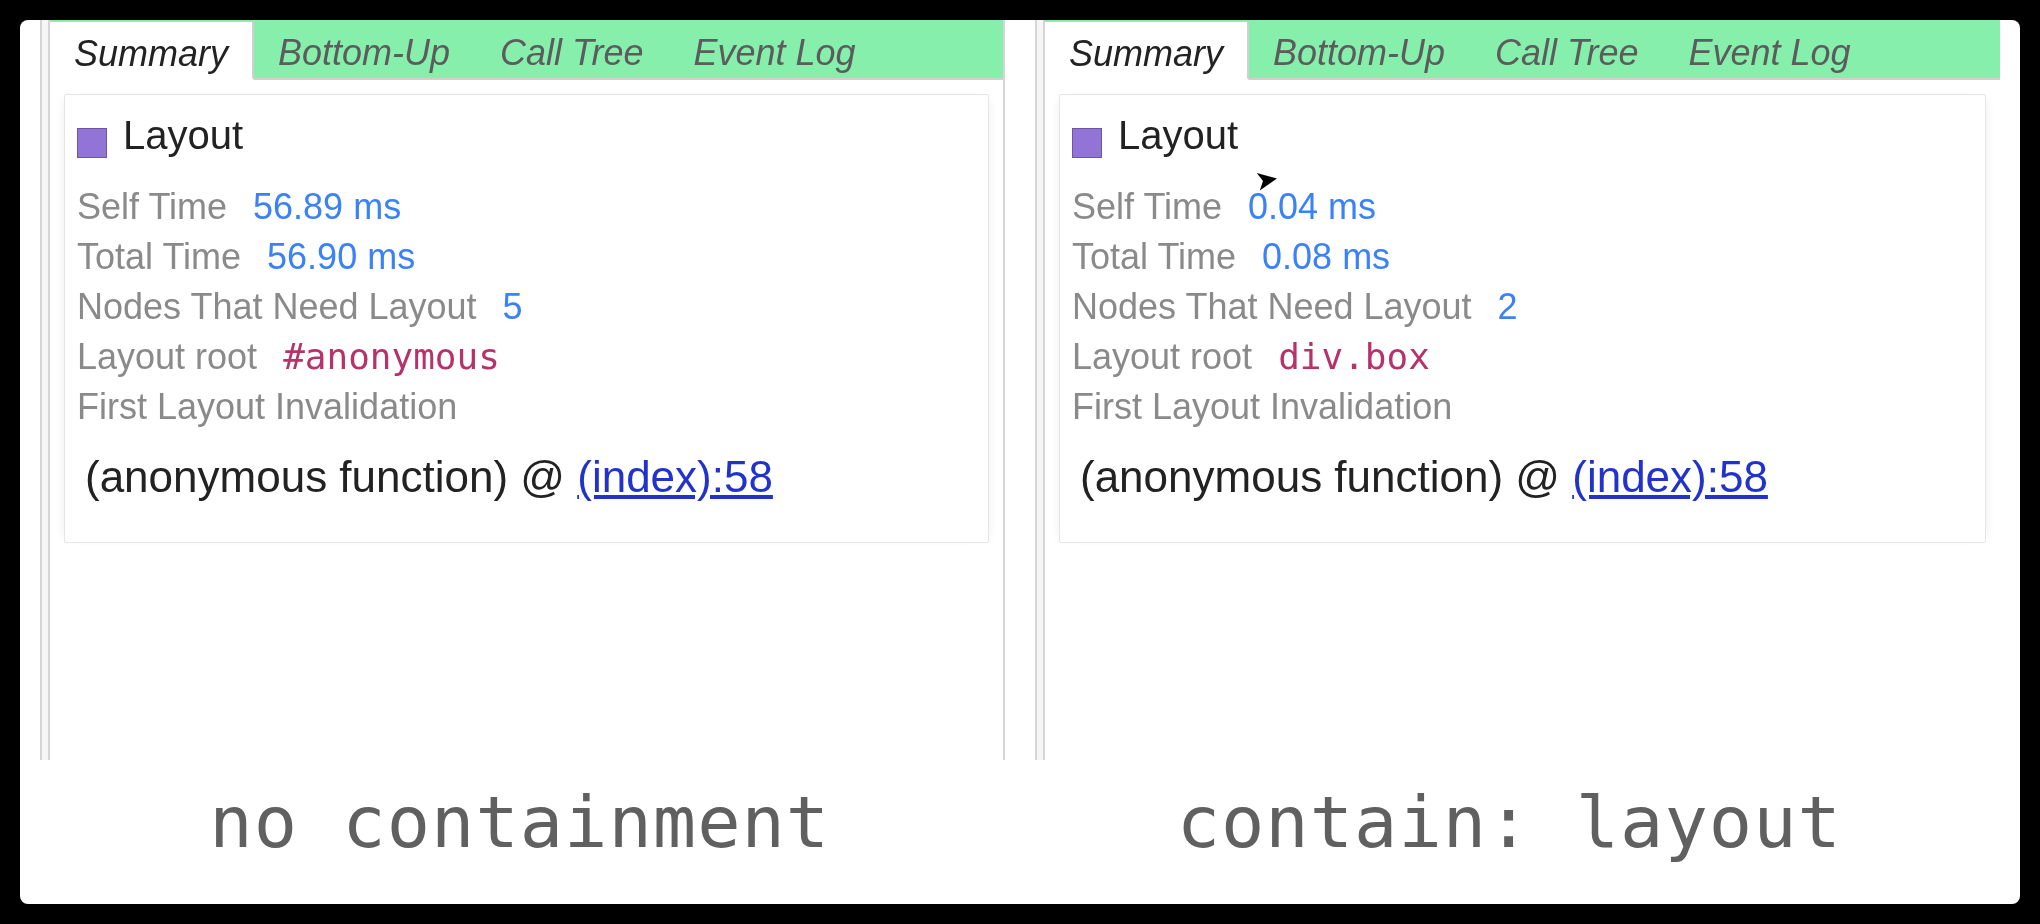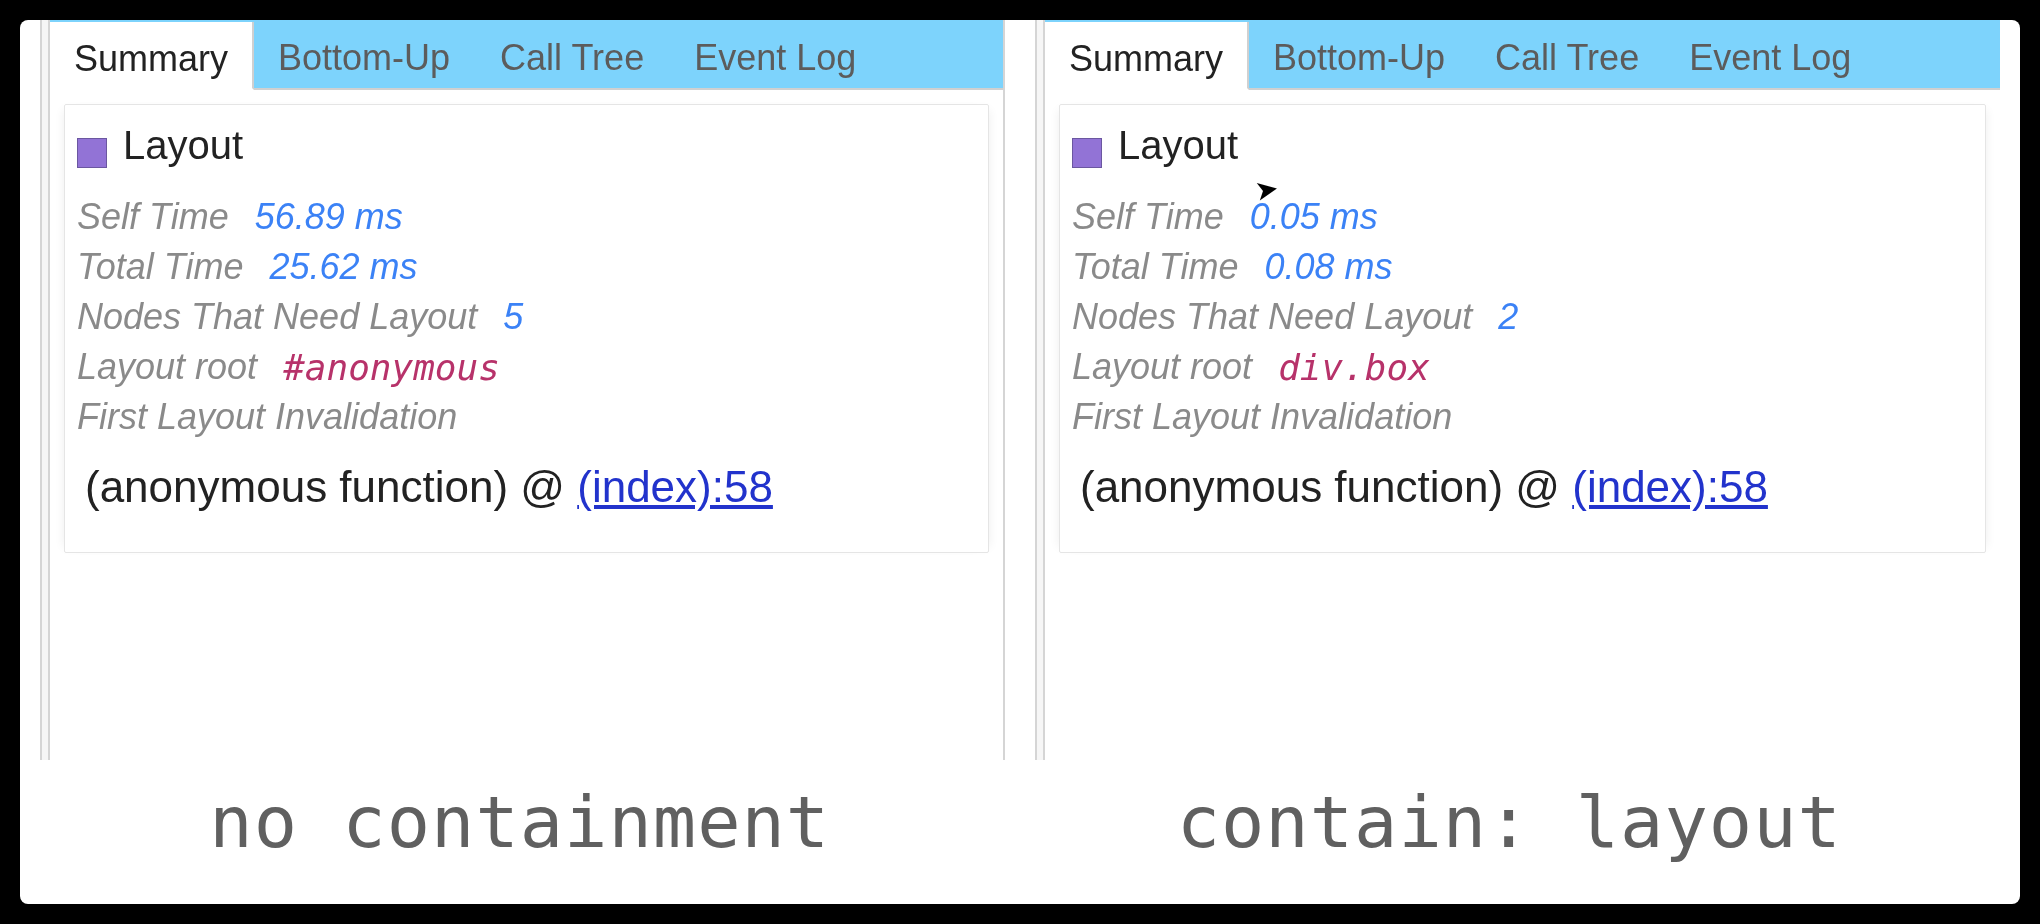--- a/index.html
+++ b/index.html
@@ -44,25 +44,26 @@
     flex-direction: column;
     border-right: 2px solid #d5d5d5;
     min-width: 0;
   }
   .devtools-panel.right .panel-body { border-right: none; }
 
   
   .tabbar {
     display: flex;
     align-items: stretch;
-    height: 70px;
-    background: #7dd3fc;
+    height: 60px;
+    background: #86efac;
     border-bottom: 2px solid #d0d0d0;
     font-size: 36px;
     color: #5c5c5c;
+    font-style: italic;
   }
   .tab {
     padding: 8px 24px 0 24px;
     display: flex;
     align-items: center;
     border-right: 2px solid transparent;
     cursor: pointer;
   }
   .tab.active {
     background: #ffffff;
@@ -91,25 +92,24 @@
     margin-bottom: 28px;
   }
   .swatch {
     width: 30px;
     height: 30px;
     background: #9273d6;
     border: 1px solid #6b57a0;
   }
   .kv {
     display: flex;
-    align-items: flex-end;
+    align-items: flex-start;
     gap: 26px;
     font-size: 36px;
     margin: 8px 0;
-    font-style: italic;
   }
   .kv .k { color: #8a8a8a; }
   .kv .v { color: #3b82f6; }
   .kv .v.link {
     color: #b7326a;
     font-family: ui-monospace, Menlo, monospace;
   }
   .invalidation-line {
     font-size: 44px;
     color: #222;
@@ -169,21 +169,21 @@
           <div class="event-title">
             <span class="swatch"></span>
             <span>Layout</span>
           </div>
           <div class="kv">
             <span class="k">Self Time</span>
             <span class="v">56.89 ms</span>
           </div>
           <div class="kv">
             <span class="k">Total Time</span>
-            <span class="v">25.62 ms</span>
+            <span class="v">56.90 ms</span>
           </div>
           <div class="kv">
             <span class="k">Nodes That Need Layout</span>
             <span class="v">5</span>
           </div>
           <div class="kv">
             <span class="k">Layout root</span>
             <span class="v link">#anonymous</span>
           </div>
           <div class="kv">
@@ -206,21 +206,21 @@
           <div class="tab">Event Log</div>
         </div>
         <div class="summary-card">
           <span class="cursor-glyph">➤</span>
           <div class="event-title">
             <span class="swatch"></span>
             <span>Layout</span>
           </div>
           <div class="kv">
             <span class="k">Self Time</span>
-            <span class="v">0.05 ms</span>
+            <span class="v">0.04 ms</span>
           </div>
           <div class="kv">
             <span class="k">Total Time</span>
             <span class="v">0.08 ms</span>
           </div>
           <div class="kv">
             <span class="k">Nodes That Need Layout</span>
             <span class="v">2</span>
           </div>
           <div class="kv">

